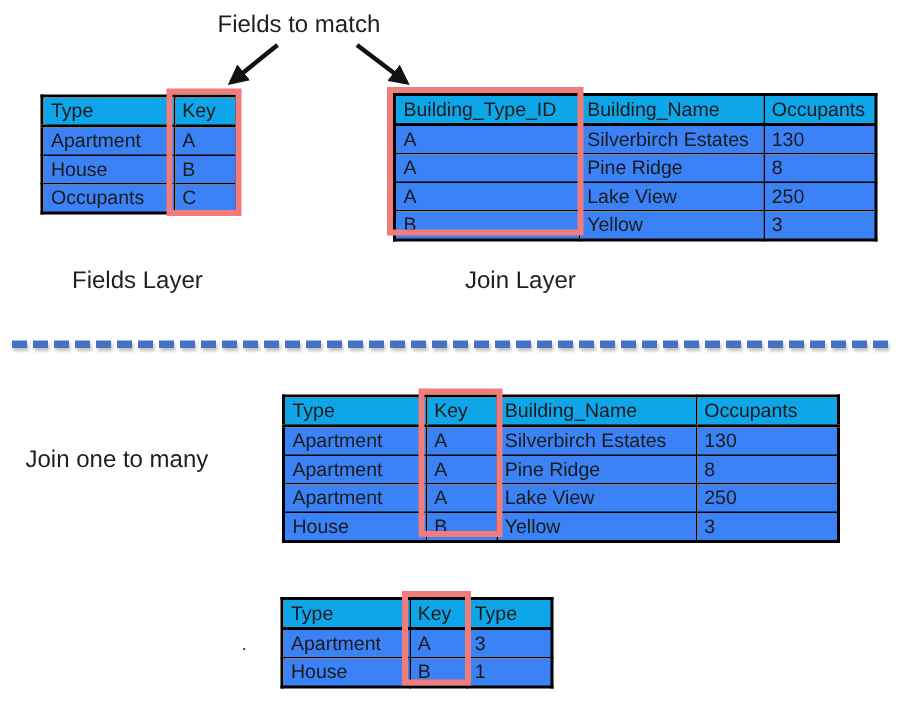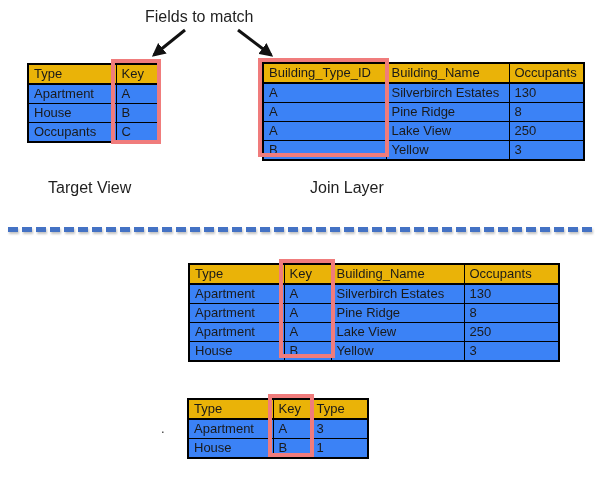--- a/index.html
+++ b/index.html
@@ -18,21 +18,21 @@
   #label-one-one  { left:20px; top:411px; }
   #stray-mark { left:161px; top:421px; font-size:13px; color:#333; }
 
   
   table.tbl { border-collapse:collapse; table-layout:fixed; font-size:13px; }
   table.tbl th, table.tbl td {
     border:1px solid #000; padding:0 0 0 5px; text-align:left;
     font-weight:normal; height:18px; line-height:18px; white-space:nowrap;
     overflow:hidden; background:#3b82f6;
   }
-  table.tbl thead th { background:#eab308; border-bottom:2px solid #000; }
+  table.tbl thead th { background:#0ea5e9; border-bottom:2px solid #000; }
   table.tbl { border:2px solid #000; }
   #target-table   { left:27px;  top:63px; }
   #target-table th, #target-table td { height:18px; line-height:18px; }
   #joinlayer-table { left:262px; top:62px; }
   #one-many-table  { left:188px; top:263px; }
   #one-one-table   { left:187px; top:398px; }
 
   
   .hl { position:absolute; border:4px solid #f07c7c; background:transparent; box-sizing:border-box; }
   #hl-target    { left:111px; top:59px;  width:50px;  height:85px; }
@@ -88,21 +88,21 @@
             <td>B</td>
           </tr>
           <tr>
             <td>Occupants</td>
             <td>C</td>
           </tr>
         </tbody>
       </table>
     </div>
   <div class="abs hl" id="hl-target"></div>
-  <div class="abs caption" id="label-target">Target View</div>
+  <div class="abs caption" id="label-target">Fields Layer</div>
 
   <div class="abs" id="joinlayer-table">
       <table class="tbl">
         <colgroup>
           <col style="width: 123px;">
           <col style="width: 123px;">
           <col style="width: 75px;">
         </colgroup>
         <thead>
           <tr>
@@ -133,20 +133,21 @@
             <td>3</td>
           </tr>
         </tbody>
       </table>
     </div>
   <div class="abs hl" id="hl-joinlayer"></div>
   <div class="abs caption" id="label-joinlayer">Join Layer</div>
 
   <div class="abs" id="divider"></div>
 
+  <div class="abs caption" id="label-one-many">Join one to many</div>
   <div class="abs" id="one-many-table">
       <table class="tbl">
         <colgroup>
           <col style="width: 95px;">
           <col style="width: 47px;">
           <col style="width: 133px;">
           <col style="width: 95px;">
         </colgroup>
         <thead>
           <tr>

